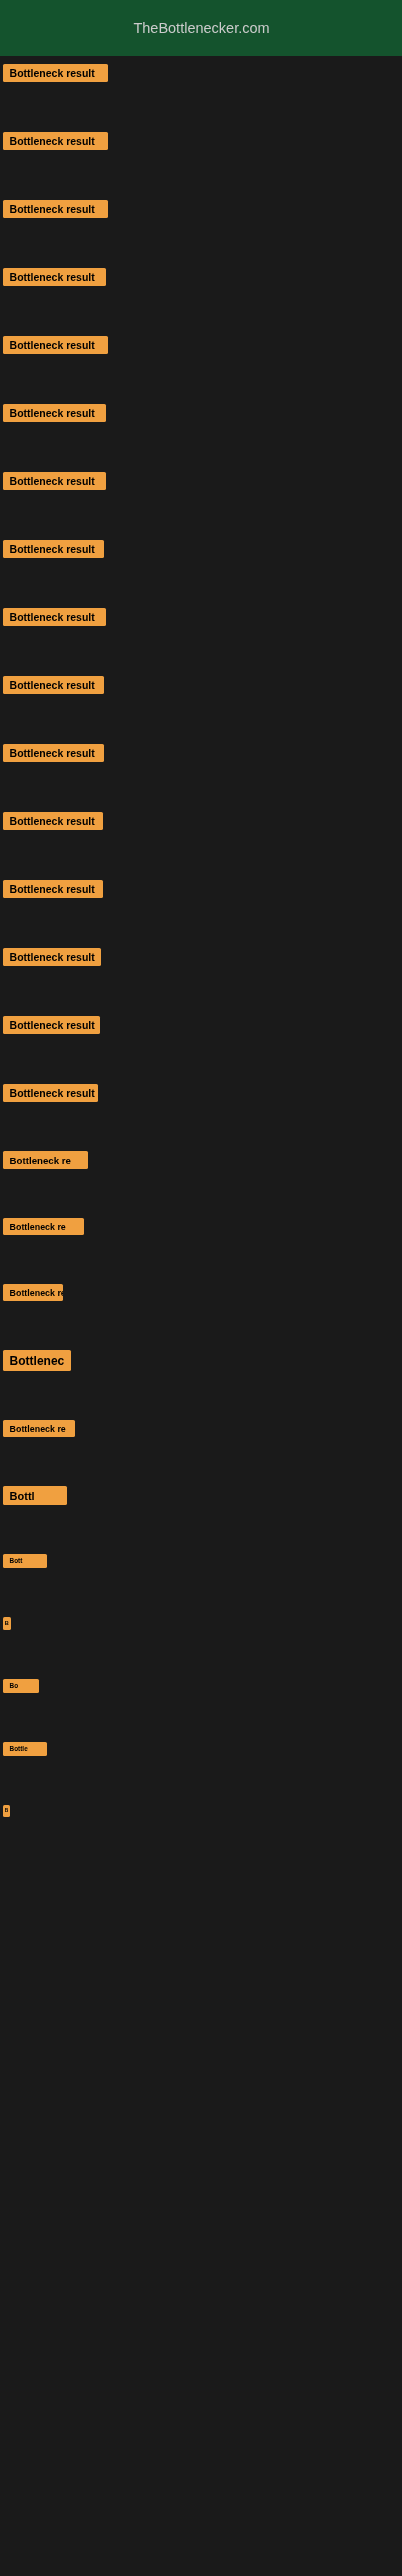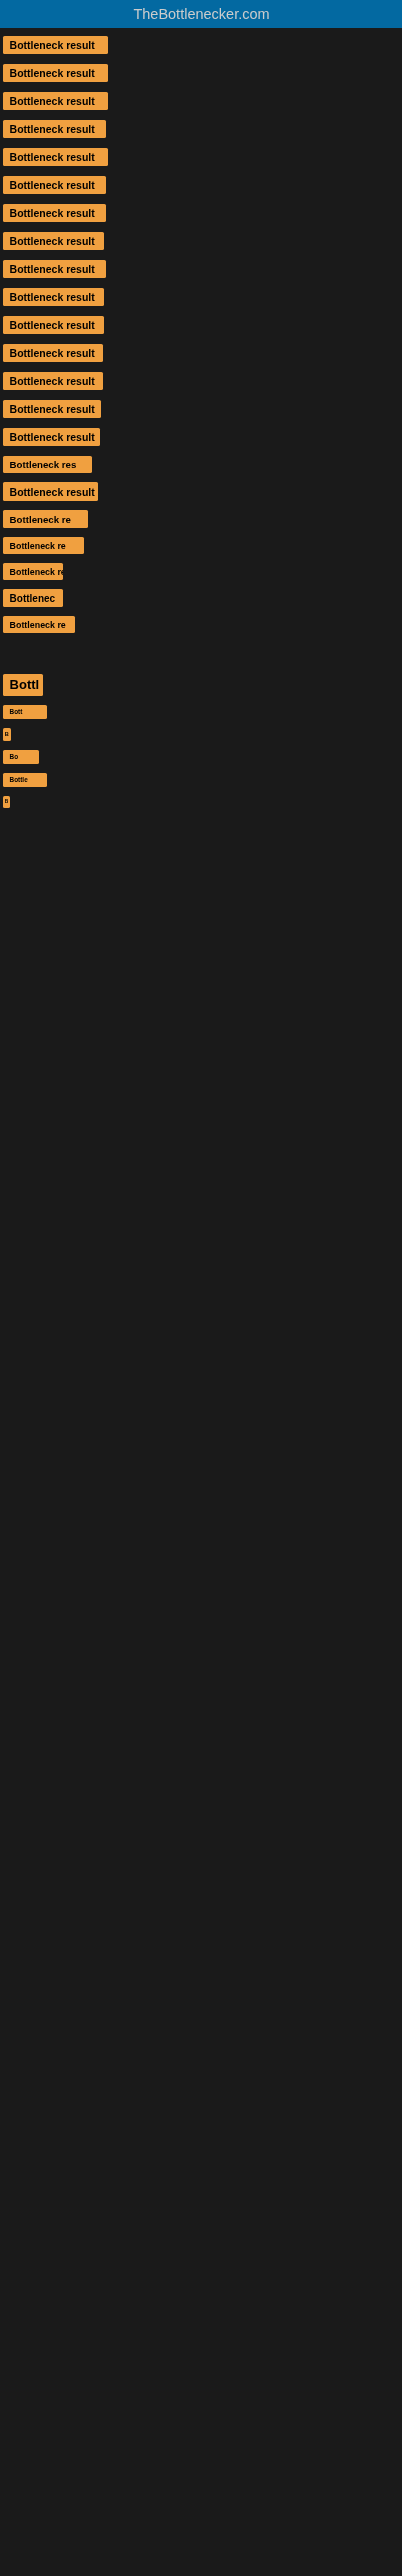--- a/index.html
+++ b/index.html
@@ -13,22 +13,22 @@
       width: 403px;
       min-height: 2576px;
       font-family: Arial, sans-serif;
       position: relative;
     }
 
     .site-title {
       text-align: center;
       color: #cccccc;
       font-size: 14.5px;
-      padding: 6px 0;
-      background-color: #0369a1;
+      padding: 20px 0;
+      background-color: #14532d;
     }
 
     .bottleneck-item {
       display: flex;
       align-items: center;
       padding: 4.8px 3.2px;
     }
 
     .bottleneck-badge {
       background-color: #f0a040;
@@ -38,20 +38,21 @@
       padding: 3.2px 6.4px;
       border-radius: 1.6px;
       white-space: nowrap;
       overflow: hidden;
     }
 
     .items-container {
       display: flex;
       flex-direction: column;
       padding-top: 3.2px;
+      gap: 40px;
     }
 
     
     .item-0  .bottleneck-badge { width: 105px; }
     .item-1  .bottleneck-badge { width: 105px; }
     .item-2  .bottleneck-badge { width: 105px; }
     .item-3  .bottleneck-badge { width: 103px; }
     .item-4  .bottleneck-badge { width: 105px; }
     .item-5  .bottleneck-badge { width: 103px; }
     .item-6  .bottleneck-badge { width: 103px; }
@@ -63,23 +64,23 @@
     .item-12 .bottleneck-badge { width: 100px; }
     .item-13 .bottleneck-badge { width: 98px; }
     .item-14 .bottleneck-badge { width: 97px; }
     .item-15 .bottleneck-badge { width: 89px; font-size: 9.7px; }
     .item-16 .bottleneck-badge { width: 95px; }
     .item-17 .bottleneck-badge { width: 85px; font-size: 9.7px; }
     .item-18 .bottleneck-badge { width: 72px; font-size: 8.9px; }
     .item-19 .bottleneck-badge { width: 81px; font-size: 8.9px; }
     .item-20 .bottleneck-badge { width: 64px; font-size: 8px; }
     .item-21 .bottleneck-badge { width: 60px; font-size: 8.9px; }
-    .item-22 .bottleneck-badge { width: 60px; font-size: 10px; }
+    .item-22 .bottleneck-badge { width: 68px; font-size: 12px; }
     .item-23 .bottleneck-badge { width: 72px; font-size: 8.9px; }
-    .item-24 .bottleneck-badge { width: 40px; font-size: 13px; margin-top: 32px; }
+    .item-24 .bottleneck-badge { width: 64px; font-size: 11px; }
     .item-25 .bottleneck-badge { width: 44px; font-size: 6.4px; }
     .item-26 .bottleneck-badge { width: 8px; font-size: 5.6px; padding: 3.2px 1.6px; }
     .item-27 .bottleneck-badge { width: 36px; font-size: 6.4px; }
     .item-28 .bottleneck-badge { width: 44px; font-size: 6.4px; }
     .item-29 .bottleneck-badge { width: 6.4px; font-size: 4.8px; padding: 3.2px 1.6px; }
 
     .spacer {
       height: 64px;
     }
   </style>
@@ -129,23 +130,20 @@
     </div>
     <div class="bottleneck-item item-12">
       <div class="bottleneck-badge">Bottleneck result</div>
     </div>
     <div class="bottleneck-item item-13">
       <div class="bottleneck-badge">Bottleneck result</div>
     </div>
     <div class="bottleneck-item item-14">
       <div class="bottleneck-badge">Bottleneck result</div>
     </div>
-    <div class="bottleneck-item item-15">
-      <div class="bottleneck-badge">Bottleneck res</div>
-    </div>
     <div class="bottleneck-item item-16">
       <div class="bottleneck-badge">Bottleneck result</div>
     </div>
     <div class="bottleneck-item item-17">
       <div class="bottleneck-badge">Bottleneck re</div>
     </div>
     <div class="bottleneck-item item-19">
       <div class="bottleneck-badge">Bottleneck re</div>
     </div>
     <div class="bottleneck-item item-21">

